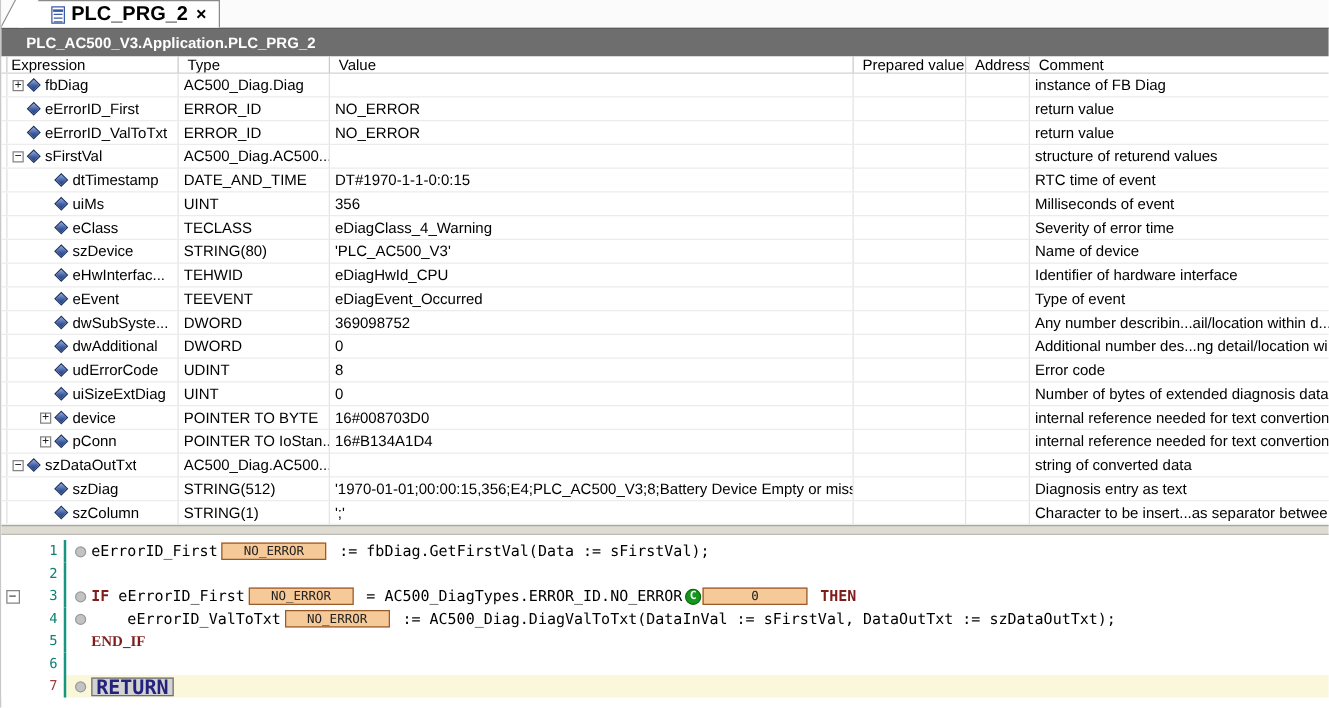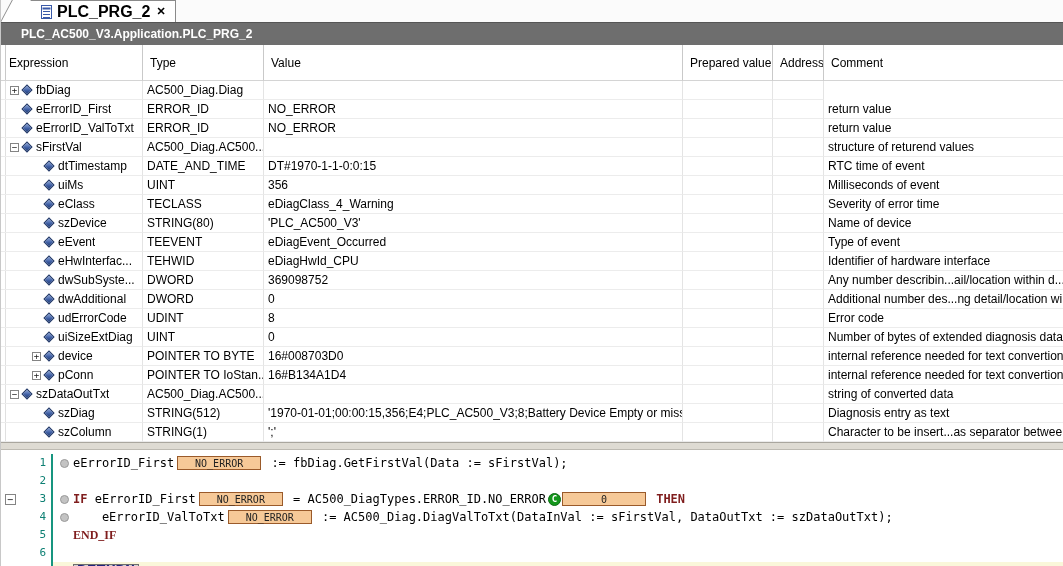--- a/index.html
+++ b/index.html
@@ -18,21 +18,21 @@
   .tab-label { font-weight:bold; font-size:16px; color:#000; z-index:2; white-space:nowrap; }
   .tab-close { font-weight:bold; font-size:11px; color:#000; z-index:2; cursor:pointer; padding:0 1px; }
 
   
   .titlebar { height:23px; background:#6e6e6e; color:#fff; font-weight:bold; font-size:12px;
               display:flex; align-items:center; padding-left:20px; border-top:1px solid #555; }
 
   
   .watch-table { width:100%; font-size:12px; color:#000; }
   .trow, .thead-row { display:flex; width:100%; }
-  .thead-row { height:36px; }
+  .thead-row { height:14px; }
   .trow { height:19px; }
   .cell { display:flex; align-items:center; white-space:nowrap; overflow:hidden; padding:0 4px; }
   .thead-row .cell { border-right:1px solid #c9c9c9; border-bottom:1px solid #d4d4d4; padding-left:7px; }
   .trow .cell { border-right:1px solid #e4e4e4; border-bottom:1px solid #ececec; }
   .c-expr { width:142px; position:relative; padding-left:0 !important; }
   .c-expr::before { content:""; position:absolute; left:4px; top:0; bottom:0; border-left:1px solid #e0e0e0; }
   .thead-row .c-expr::before { border-left:1px solid #c9c9c9; }
   .thead-row .c-expr .hlabel { padding-left:8px; }
   .c-type { width:121px; }
   .c-val  { width:419px; }
@@ -118,20 +118,21 @@
             <div class="expand-slot">
               <div class="expand-box">+</div>
             </div>
             <div class="diamond-icon"></div>
             <div class="expr-text">fbDiag</div>
           </div>
           <div class="cell c-type">AC500_Diag.Diag</div>
           <div class="cell c-val"></div>
           <div class="cell c-prep"></div>
           <div class="cell c-addr"></div>
+          <div class="cell c-comm">instance of FB Diag</div>
         </div>
         <div class="trow">
           <div class="cell c-expr">
             <div class="spacer" style="width: 6px;"></div>
             <div class="expand-slot"></div>
             <div class="diamond-icon"></div>
             <div class="expr-text">eErrorID_First</div>
           </div>
           <div class="cell c-type">ERROR_ID</div>
           <div class="cell c-val">NO_ERROR</div>
@@ -217,40 +218,40 @@
           <div class="cell c-val">'PLC_AC500_V3'</div>
           <div class="cell c-prep"></div>
           <div class="cell c-addr"></div>
           <div class="cell c-comm">Name of device</div>
         </div>
         <div class="trow">
           <div class="cell c-expr">
             <div class="spacer" style="width: 28px;"></div>
             <div class="expand-slot"></div>
             <div class="diamond-icon"></div>
+            <div class="expr-text">eHwInterfac...</div>
+          </div>
+          <div class="cell c-type">TEHWID</div>
+          <div class="cell c-val">eDiagHwId_CPU</div>
+          <div class="cell c-prep"></div>
+          <div class="cell c-addr"></div>
+          <div class="cell c-comm">Identifier of hardware interface</div>
+        </div>
+        <div class="trow">
+          <div class="cell c-expr">
+            <div class="spacer" style="width: 28px;"></div>
+            <div class="expand-slot"></div>
+            <div class="diamond-icon"></div>
             <div class="expr-text">eEvent</div>
           </div>
           <div class="cell c-type">TEEVENT</div>
           <div class="cell c-val">eDiagEvent_Occurred</div>
           <div class="cell c-prep"></div>
           <div class="cell c-addr"></div>
           <div class="cell c-comm">Type of event</div>
-        </div>
-        <div class="trow">
-          <div class="cell c-expr">
-            <div class="spacer" style="width: 28px;"></div>
-            <div class="expand-slot"></div>
-            <div class="diamond-icon"></div>
-            <div class="expr-text">eHwInterfac...</div>
-          </div>
-          <div class="cell c-type">TEHWID</div>
-          <div class="cell c-val">eDiagHwId_CPU</div>
-          <div class="cell c-prep"></div>
-          <div class="cell c-addr"></div>
-          <div class="cell c-comm">Identifier of hardware interface</div>
         </div>
         <div class="trow">
           <div class="cell c-expr">
             <div class="spacer" style="width: 28px;"></div>
             <div class="expand-slot"></div>
             <div class="diamond-icon"></div>
             <div class="expr-text">dwSubSyste...</div>
           </div>
           <div class="cell c-type">DWORD</div>
           <div class="cell c-val">369098752</div>

